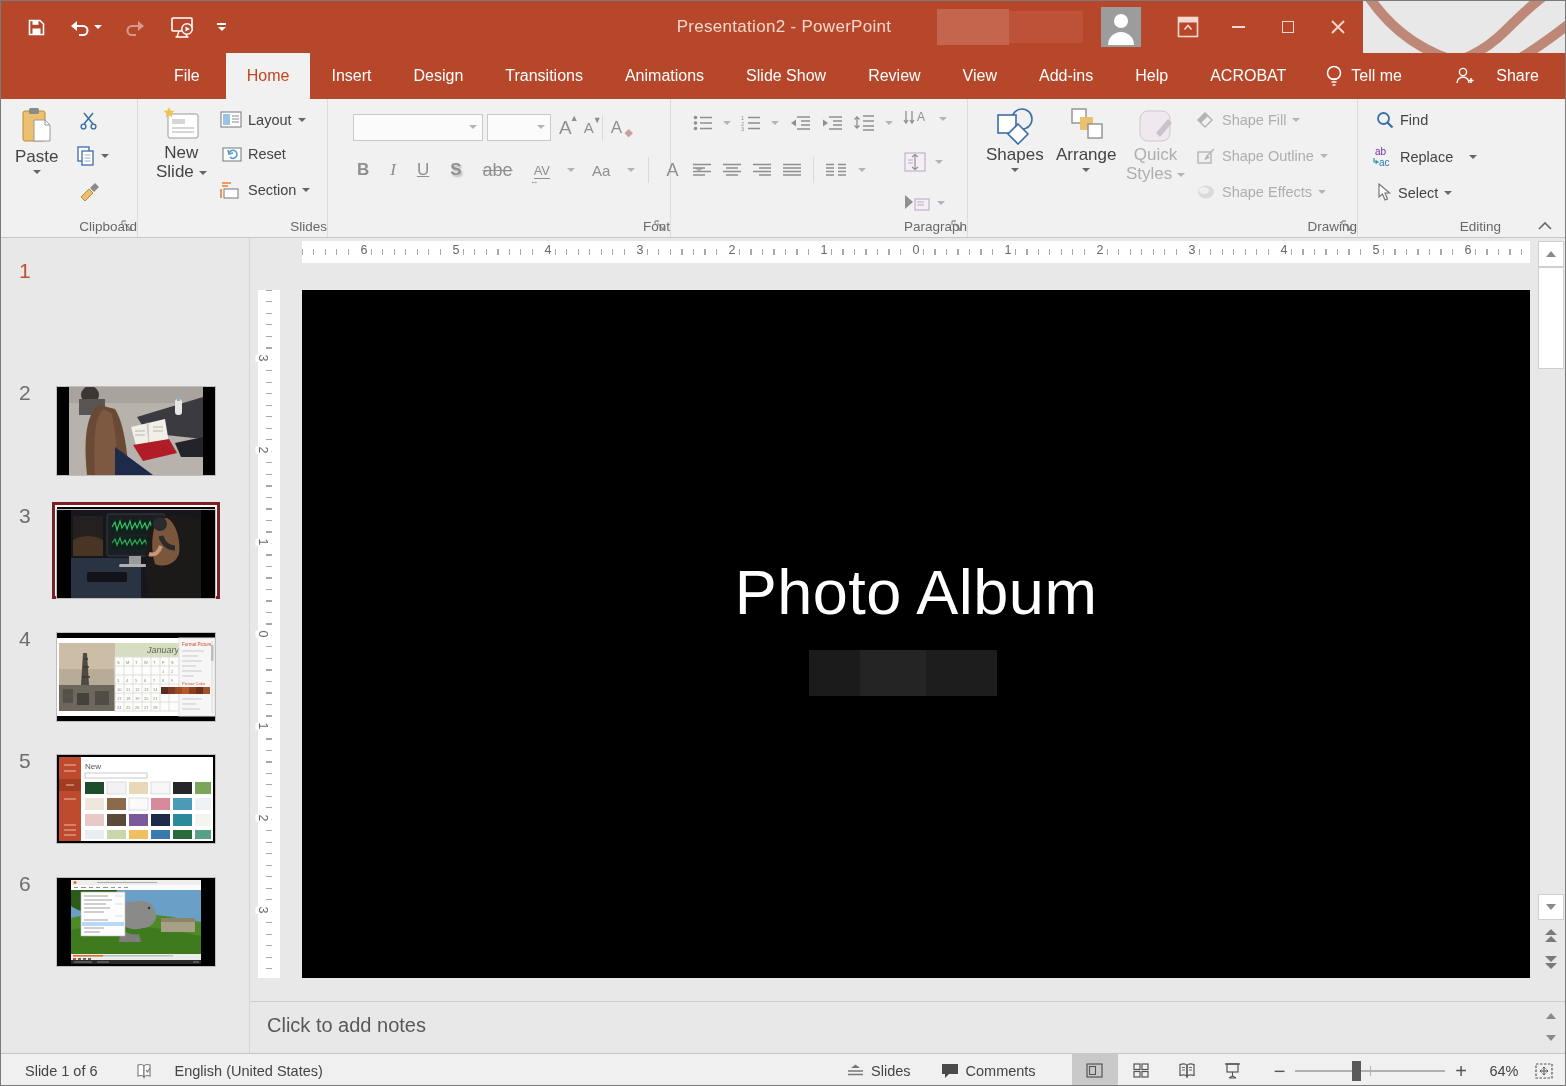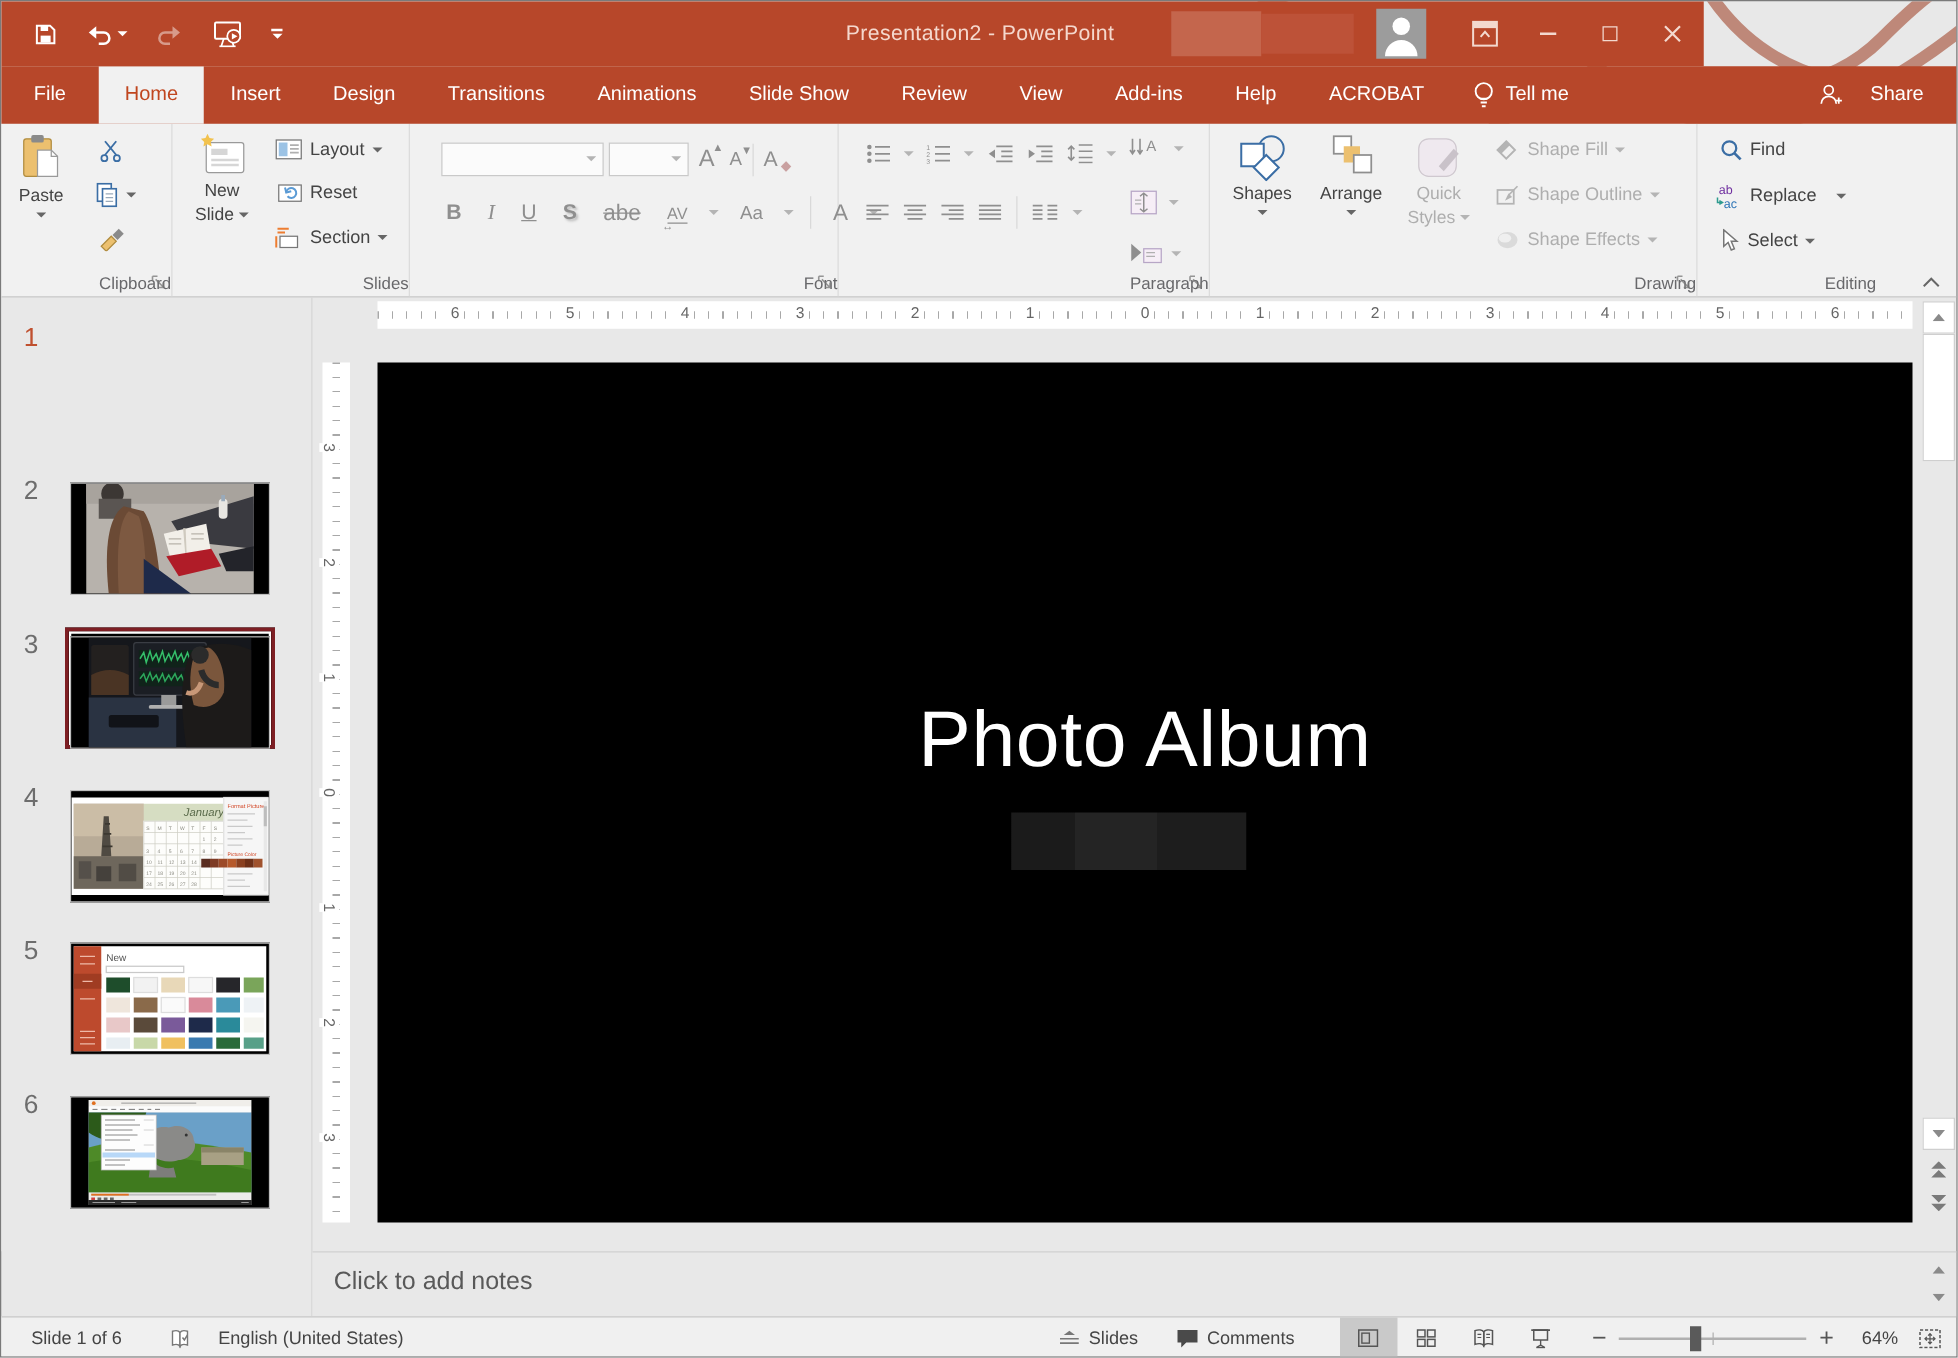--- a/index.html
+++ b/index.html
@@ -14,32 +14,32 @@
   #title-text { position:absolute; left:0; top:0; width:1566px; height:52px; display:flex; align-items:center; justify-content:center; color:#f5d8cd; font-size:17px; letter-spacing:.3px; z-index:5; pointer-events:none; }
   #tb-right { position:absolute; right:0; top:0; height:52px; display:flex; align-items:flex-start; z-index:6; }
   .redact1 { width:72px; height:36px; margin-top:8px; background:#c4664d; }
   .redact2 { width:74px; height:32px; margin-top:10px; background:#bd5238; }
   #avatar { width:40px; height:40px; margin:6px 0 0 18px; background:#9c9c9c; position:relative; }
   #avatar svg { position:absolute; left:0; top:0; }
   .winbtn { width:50px; height:52px; display:flex; align-items:center; justify-content:center; color:#f3d9cf; }
   .spacer20 { width:22px; }
 
   
-  #tabsrow { position:absolute; left:0; top:52px; width:1566px; height:46px; background:#b7472a; z-index:4; display:flex; align-items:stretch; }
+  #tabsrow { position:absolute; left:0; top:52px; width:1566px; height:46px; background:#b7472a; z-index:4; display:flex; align-items:stretch;justify-content:center; }
   .rtab { padding:0 21px; display:flex; align-items:center; color:#fff; font-size:16px; cursor:default; z-index:2; }
   .rtab.active { background:#f1f1f1; color:#c0461f; }
   #tellme { display:flex; align-items:center; gap:8px; color:#fff; font-size:16px; padding:0 18px; z-index:2; }
   #share-tab { position:absolute; right:26px; top:52px; height:46px; display:flex; align-items:center; gap:22px; color:#fff; font-size:16px; z-index:6; }
 
   
   #ribbon { position:absolute; left:0; top:98px; width:1566px; height:139px; background:#f1f1f1; border-bottom:1px solid #c6c6c6; z-index:3; }
   .rgroup { position:absolute; top:0; height:138px; border-right:1px solid #dcdcdc; }
   .grplabel { position:absolute; bottom:3px; left:0; width:100%; text-align:right; font-size:13.5px; color:#68686b; }
   .launch { position:absolute; right:4px; bottom:5px; width:13px; height:13px; opacity:.75; }
-  .bigbtn { position:absolute; top:8px; display:flex; flex-direction:column; align-items:center; color:#444; font-size:14px; line-height:19px; cursor:default; }
+  .bigbtn { position:absolute; top:8px; display:flex; flex-direction:column; align-items:center; color:#444; font-size:17px; line-height:19px; cursor:default; }
   .dd { width:0; height:0; border-left:4px solid transparent; border-right:4px solid transparent; border-top:4.5px solid #666; display:inline-block; vertical-align:middle; }
   .dd.dis { border-top-color:#b4b4b4; }
   .smallrow { position:absolute; display:flex; align-items:center; gap:6px; color:#444; font-size:14.5px; }
   .disabled { color:#aeaeae !important; }
   .combo { height:27px; background:#fbfbfb; border:1px solid #c9c9c9; position:relative; }
   .combo .dd { position:absolute; right:5px; top:10px; }
   .fbtn { font-size:17px; color:#8f8f8f; padding:0 4px; }
   .vsep { width:1px; height:26px; background:#d9d9d9; }
   #collapse-ribbon { position:absolute; right:14px; bottom:6px; }
 

